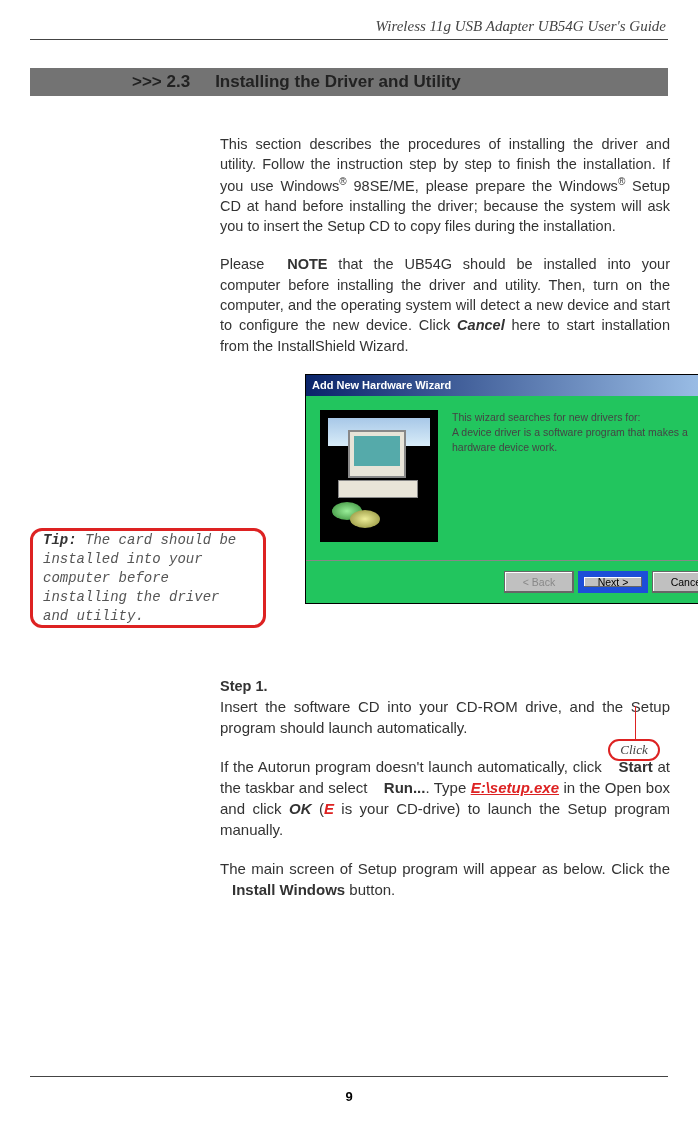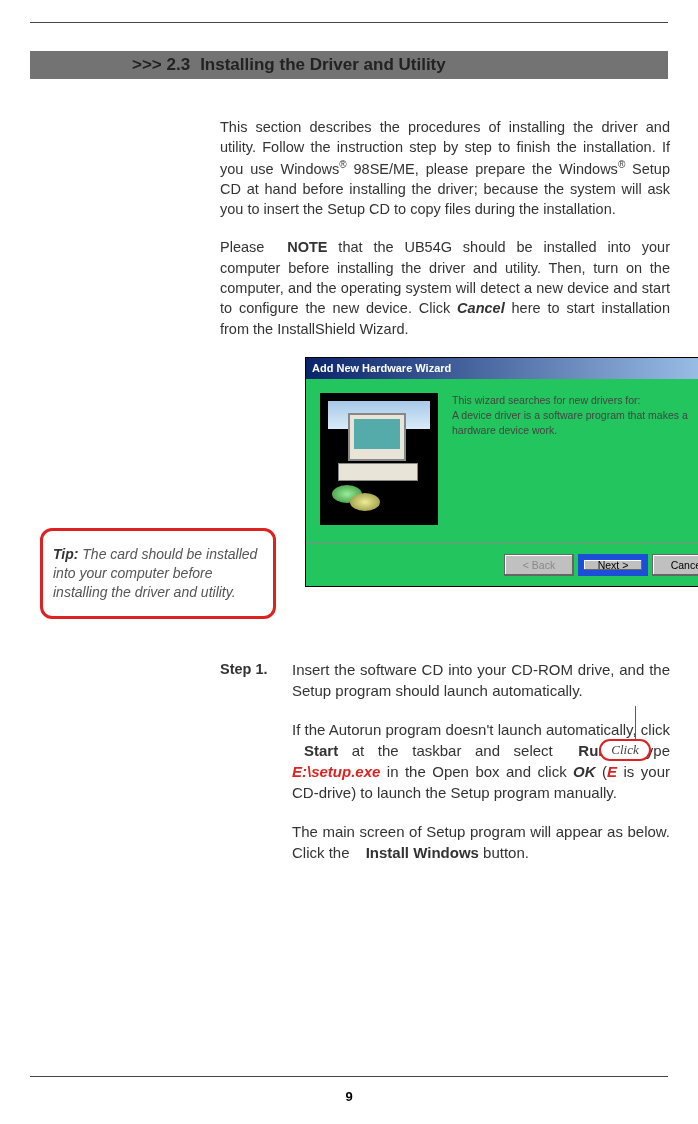--- a/index.html
+++ b/index.html
@@ -35,45 +35,45 @@
     .section-num {
       font-weight: bold;
       font-size: 17px;
       color: #222;
       padding-left: 102px;
     }
     .section-title {
       font-weight: bold;
       font-size: 17px;
       color: #222;
-      padding-left: 10px;
+      padding-left: 25px;
     }
     .body-area {
       margin-left: 190px;
       margin-top: 38px;
       width: 450px;
       font-size: 14.5px;
       color: #333;
       line-height: 1.4;
     }
     .body-area p { text-align: justify; margin-bottom: 18px; }
     sup { font-size: 10px; }
     .b { font-weight: bold; margin-left: 12px; }
     .bi { font-weight: bold; font-style: italic; }
-    .red { color: #d22; font-weight: bold; font-style: italic; }
+    .red { color: #d22; font-weight: bold; font-style: italic; text-decoration: underline; }
     .redE { color: #d22; font-weight: bold; font-style: italic; }
     .tip-box {
       position: absolute;
-      left: 40px;
+      left: 30px;
       top: 528px;
       width: 236px;
       border: 3px solid #d22;
       border-radius: 12px;
-      padding: 14px 10px;
-      font-family: Liberation Sans, sans-serif;
+      padding: 0 10px;
+      font-family: Liberation Mono, monospace;
       font-size: 14px;
       color: #555;
       font-style: italic;
       line-height: 1.35;
       background: #fff;
     }
     .tip-label { font-weight: bold; color: #333; }
     .wizard {
       margin-left: 85px;
       width: 430px;
@@ -136,21 +136,21 @@
       background: #c0c0c0;
       font-size: 10.5px;
       display: flex; align-items: center; justify-content: center;
       box-shadow: inset -1px -1px #666, inset 1px 1px #fff;
     }
     .wbtn.disabled { color: #888; }
     .wbtn.default { border: 6px solid #1d4ed8; }
     .click-callout {
       position: absolute;
       top: 739px;
-      right: 47px;
+      right: 38px;
       width: 52px;
       height: 22px;
       border: 2px solid #d22;
       border-radius: 11px;
       display: flex;
       align-items: center;
       justify-content: center;
       font-family: "Times New Roman", serif;
       font-size: 13px;
       font-style: italic;
@@ -161,20 +161,21 @@
       position: absolute;
       top: 706px;
       right: 62px;
       width: 1.5px;
       height: 34px;
       background: #d22;
     }
     .step-row {
       display: flex;
       margin-top: 72px;
+      flex-direction: column;
     }
     .step-label {
       width: 72px;
       font-weight: bold;
       font-size: 14.5px;
       color: #333;
       flex-shrink: 0;
       text-align: left;
     }
     .step-text {
@@ -191,20 +192,21 @@
       left: 30px;
       right: 30px;
     }
     .footer hr { border: none; border-top: 1px solid #444; margin-bottom: 12px; }
     .footer-num { text-align: center; font-weight: bold; font-size: 13px; }
   </style>
 </head>
 <body>
 
 <div class="page">
+  <div class="header-title">Wireless 11g USB Adapter UB54G User's Guide</div>
   <hr class="hr1">
 
   <div class="section-bar">
     <span class="section-num">&gt;&gt;&gt; 2.3</span>
     <span class="section-title">Installing the Driver and Utility</span>
   </div>
 
   <div class="body-area">
     <p>
       <span>This section describes the procedures of installing the driver and utility.  Follow the instruction step by step to finish the installation.  If you use Windows</span><sup>®</sup><span> 98SE/ME, please prepare the Windows</span><sup>®</sup><span> Setup CD at hand before installing the driver; because the system will ask you to insert the Setup CD to copy files during the installation.</span>

